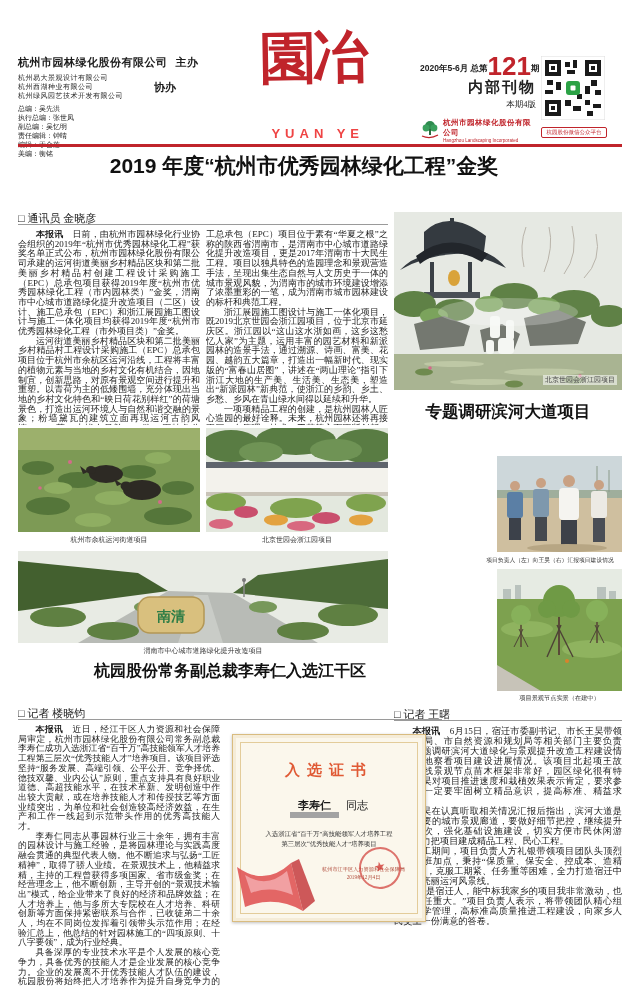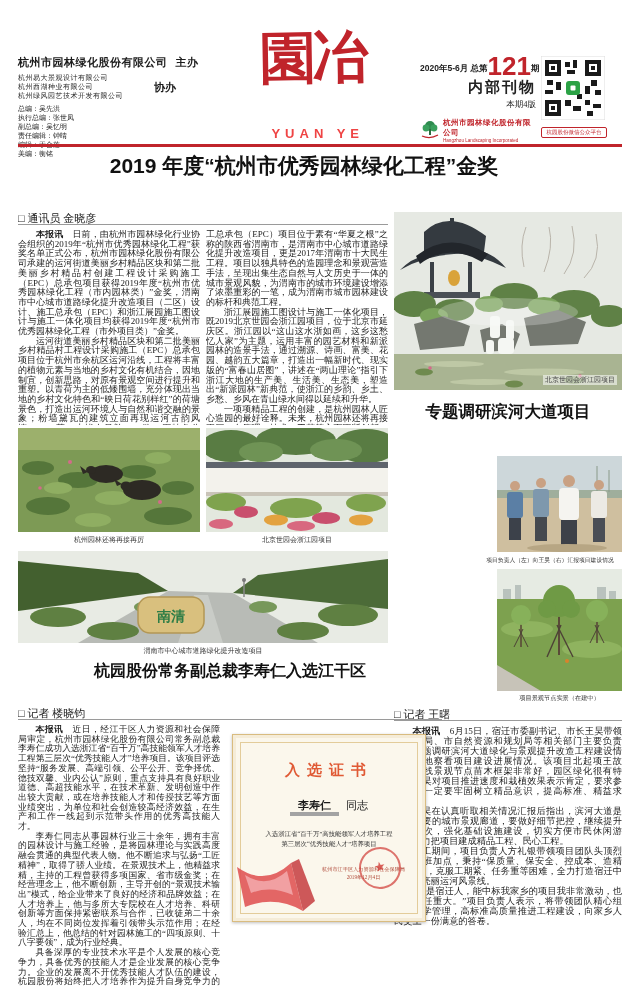--- a/index.html
+++ b/index.html
@@ -83,21 +83,21 @@
   #a3-rule{left:18px;top:719px;width:424px;}
   #a3-col{left:18px;top:725px;width:202px;height:261px;font-size:8.8px;line-height:9.7px;}
 
   
   #certificate{left:232px;top:734px;width:192px;height:186px;background:#fbf7ec;
                border:1px solid #d9bc80;box-shadow:0 0 0 3px #f5ecd8 inset, 0 1px 3px rgba(0,0,0,.25);}
   #cert-inner{position:absolute;left:7px;top:7px;right:7px;bottom:7px;border:1px solid #e3cc9a;text-align:center;}
   #cert-title{color:#e05a35;font-family:"Liberation Sans",sans-serif;font-weight:bold;
               font-size:15px;letter-spacing:7px;margin-top:18px;}
   #cert-name-row{margin-top:18px;font-size:11px;}
-  #cert-name{font-weight:bold;border-bottom:4px solid #a3a3a3;padding:0 8px 1px;}
+  #cert-name{font-weight:bold;border-bottom:6px solid #a3a3a3;padding:0 8px 1px;}
   #cert-suffix{margin-left:7px;}
   #cert-lines{margin-top:16px;font-size:6.4px;line-height:10px;color:#333;}
   #cert-issuer{position:absolute;right:12px;bottom:32px;font-size:5.2px;line-height:8px;color:#b04a3a;text-align:center;}
   #cert-stamp{position:absolute;right:16px;bottom:24px;width:38px;height:38px;border:2px solid rgba(205,45,40,.65);
               border-radius:50%;color:rgba(205,45,40,.75);font-size:13px;line-height:36px;text-align:center;
               transform:rotate(-12deg);}
   #cert-ribbon{position:absolute;left:-4px;bottom:-4px;}
 </style>
 </head>
 <body>
@@ -243,21 +243,21 @@
           <ellipse cx="108" cy="58" rx="5.5" ry="4.5"></ellipse>
           <path d="M104,56 l-8,-5 l3,7 z"></path>
         </g>
       <g fill="#d46a8a">
           <circle cx="52" cy="34" r="2"></circle>
           <circle cx="142" cy="74" r="2"></circle>
           <circle cx="22" cy="60" r="1.8"></circle>
         </g>
     </svg>
   </div>
-  <div id="a1-cap1" class="abs caption">杭州园林还将再接再厉</div>
+  <div id="a1-cap1" class="abs caption">杭州市余杭运河街道项目</div>
 
   <div id="a1-photo2" class="abs photo-frame">
     <svg width="182" height="104" viewBox="0 0 182 104">
       <rect width="182" height="104" fill="#e3e8de"></rect>
       <g fill="#597c43">
           <ellipse cx="25" cy="18" rx="30" ry="16"></ellipse>
           <ellipse cx="90" cy="12" rx="40" ry="15"></ellipse>
           <ellipse cx="160" cy="18" rx="32" ry="17"></ellipse>
         </g>
       <g fill="#6f9355">

